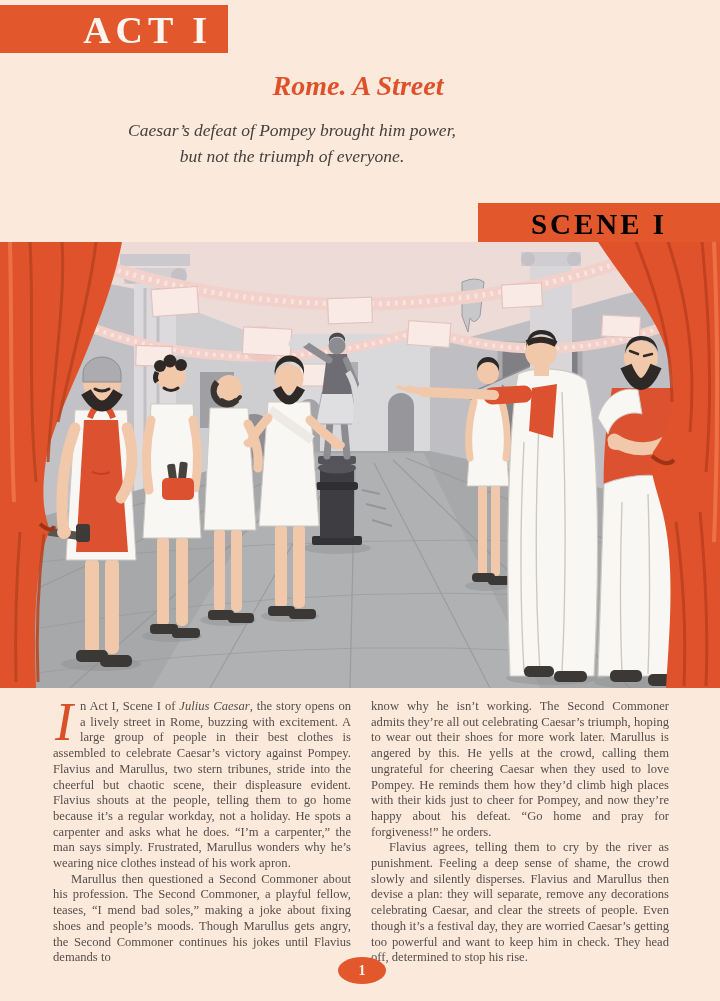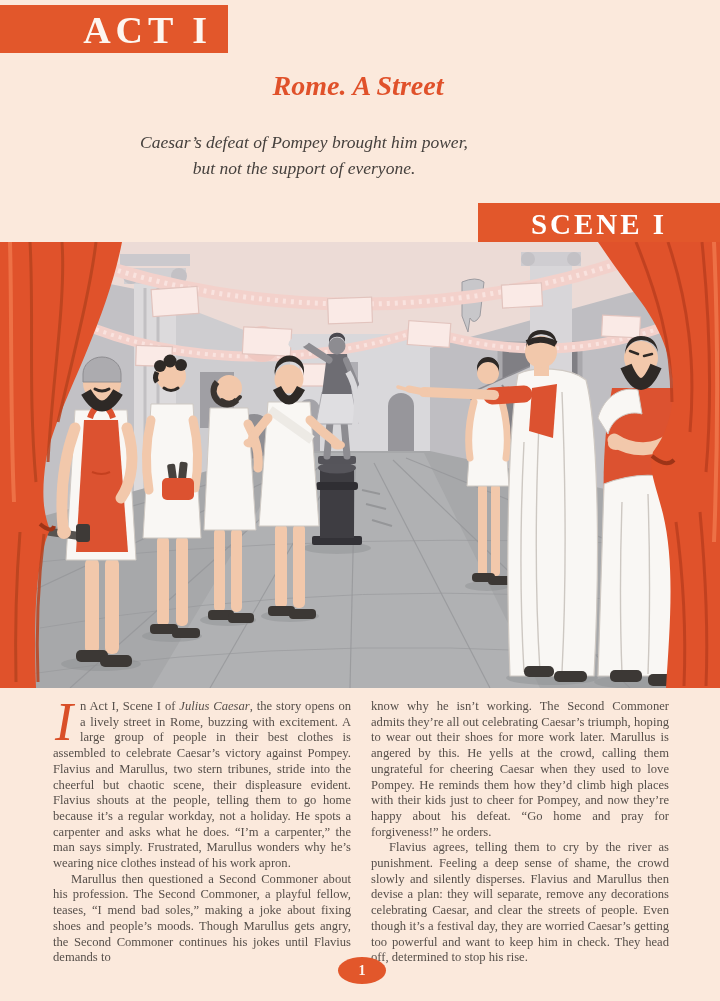--- a/index.html
+++ b/index.html
@@ -5,27 +5,27 @@
   html,body{margin:0;padding:0;background:#FBE9DC;}
   .page{position:relative;width:720px;height:1001px;background:#FBE9DC;
         font-family:"Liberation Serif", serif;overflow:hidden;padding-left:24px;}
 
   
   .act-banner{position:absolute;top:5px;left:0;width:228px;height:48px;
     background:#E2572B;color:#FDF6F0;font-size:38px;font-weight:bold;
     letter-spacing:5px;line-height:50px;text-align:right;padding-right:16px;
     box-sizing:border-box;}
   .scene-banner{position:absolute;top:203px;left:478px;width:242px;height:40px;
-    background:#E2572B;color:#ffffff;font-size:29px;font-weight:bold;
+    background:#E2572B;color:#000000;font-size:29px;font-weight:bold;
     letter-spacing:3px;line-height:42px;text-align:center;}
 
   
   .location-title{position:absolute;top:70px;left:0;width:716px;margin:0;
     text-align:center;color:#E0512A;font-size:28px;font-weight:bold;font-style:italic;}
-  .subtitle{position:absolute;top:113px;left:0;width:576px;margin:16px;
+  .subtitle{position:absolute;top:113px;left:0;width:576px;margin:4px;
     text-align:center;font-style:italic;font-size:17.5px;line-height:26px;color:#45403D;}
 
   
   .illustration{position:absolute;top:242px;left:0;width:720px;height:446px;}
   .illustration svg{display:block;}
 
   
   .body-text{position:absolute;top:699px;left:53px;width:616px;display:flex;gap:20px;
     color:#564F4A;font-size:12.6px;line-height:15.7px;text-align:justify;}
   .col{width:298px;}
@@ -42,21 +42,21 @@
 </head>
 <body>
 
 <div class="page">
 
   <div class="act-banner">ACT I</div>
 
   <h1 class="location-title">Rome. A Street</h1>
 
   <p class="subtitle"><span>Caesar’s defeat of Pompey brought him power,</span><br>
-  <span>but not the support of everyone.</span></p>
+  <span>but not the triumph of everyone.</span></p>
 
   <div class="scene-banner">SCENE I</div>
 
   <div class="illustration" role="img" aria-label="Illustrated Roman street scene framed by orange stage curtains: a carpenter in a red apron and three commoners face a statue of Caesar while the tribunes Flavius and Marullus, in white togas over orange tunics, point and scowl; pink garlands and banners hang across the street">
     <svg viewBox="0 0 720 446" width="720" height="446" xmlns="http://www.w3.org/2000/svg">
 
       <rect x="0" y="0" width="720" height="446" fill="#ECDBD6"></rect>
 
       <g stroke-linejoin="round">
 

